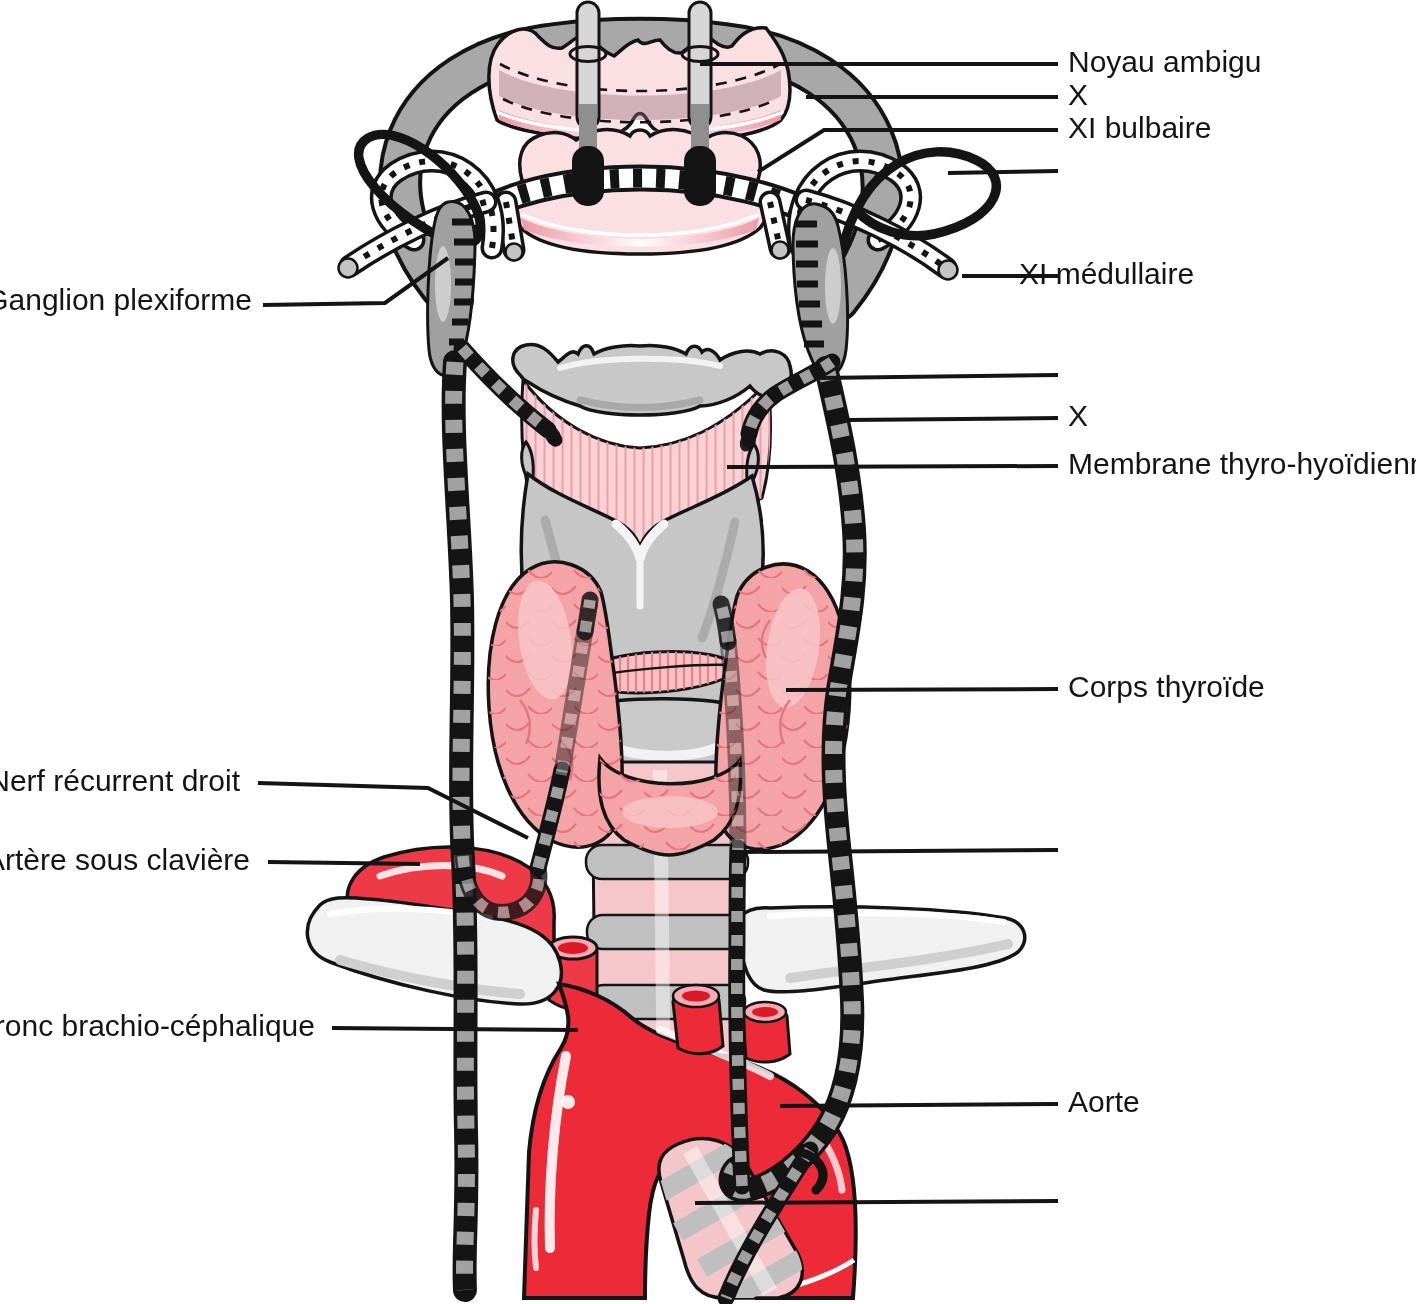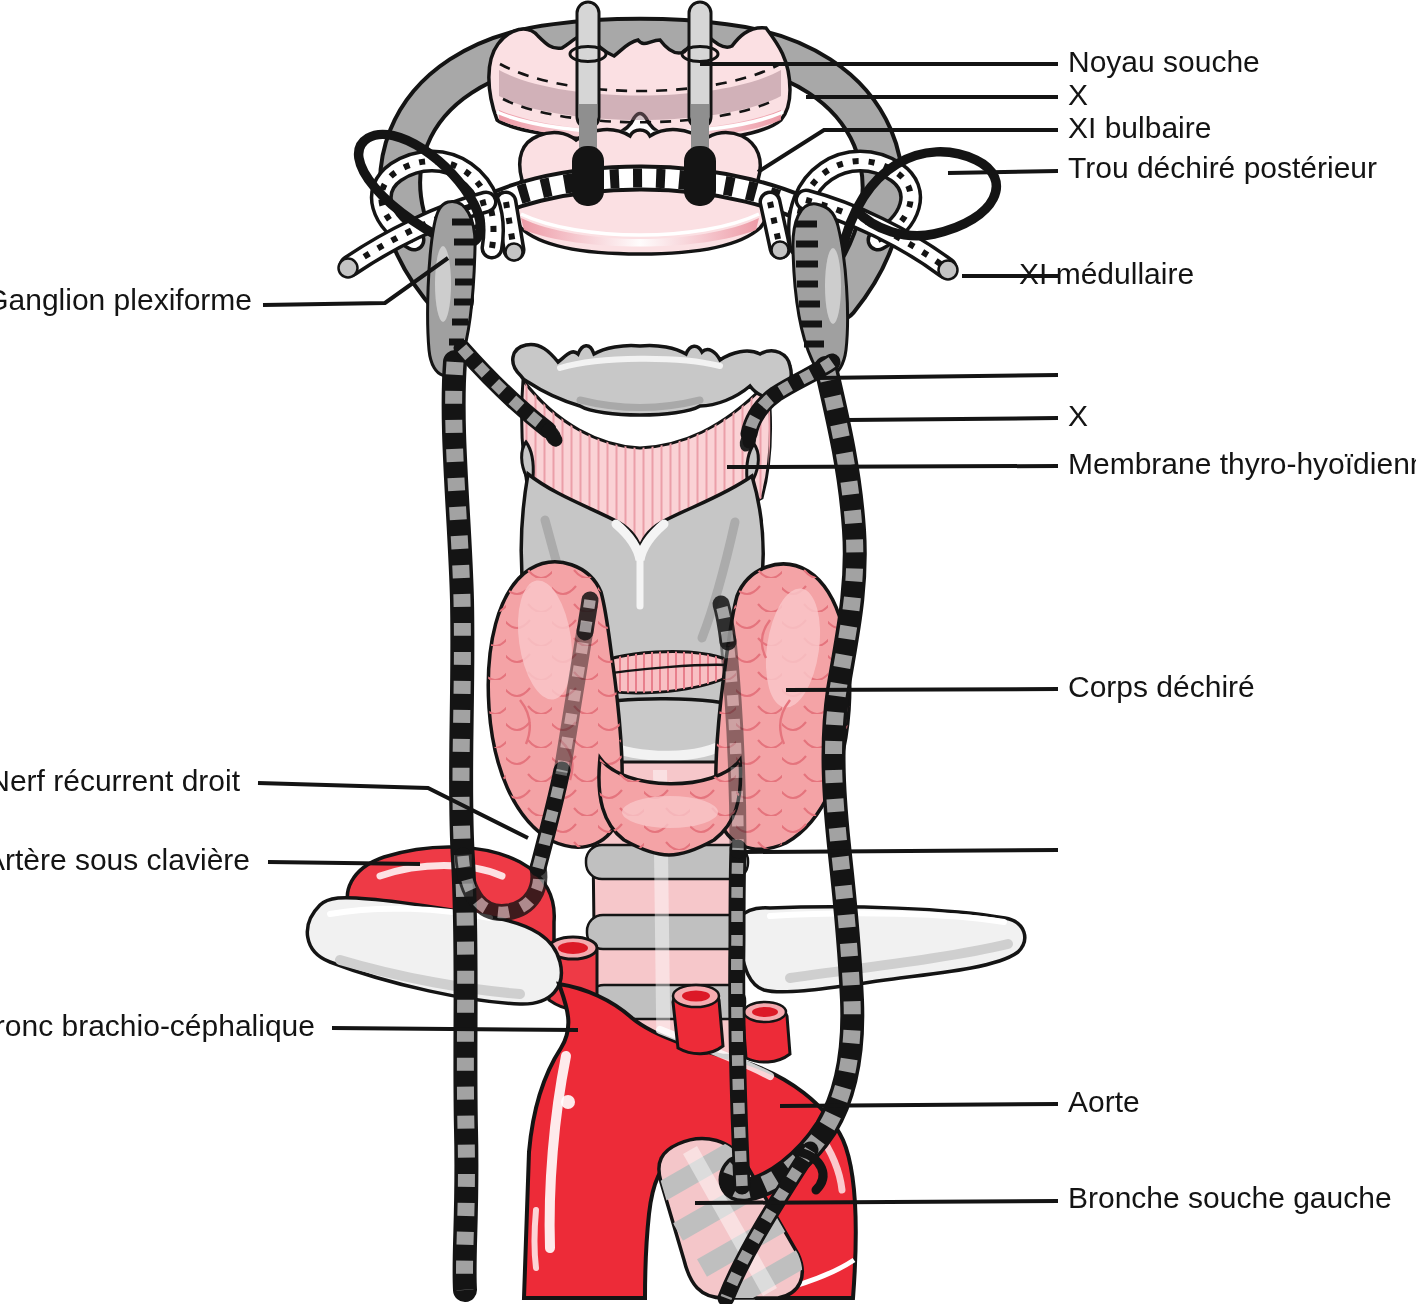--- a/index.html
+++ b/index.html
@@ -334,28 +334,26 @@
     <polyline class="leader" points="744,852 1058,850"></polyline>
     <polyline class="leader" points="780,1106 1058,1104"></polyline>
     <polyline class="leader" points="695,1203 1058,1201"></polyline>
     <polyline class="leader" points="263,305 385,303 448,258"></polyline>
     <polyline class="leader" points="258,783 428,788 528,838"></polyline>
     <polyline class="leader" points="268,862 420,864"></polyline>
     <polyline class="leader" points="332,1028 578,1030"></polyline>
   </g>
 </svg>
 
-  <div class="lbl" style="left:1068px;top:62px">Noyau souche</div>
+  <div class="lbl" style="left:1068px;top:62px">Noyau ambigu</div>
   <div class="lbl" style="left:1068px;top:95px">X</div>
   <div class="lbl" style="left:1068px;top:128px">XI bulbaire</div>
-  <div class="lbl" style="left:1068px;top:168px">Trou déchiré postérieur</div>
   <div class="lbl" style="left:1019px;top:274px">XI médullaire</div>
   <div class="lbl" style="left:1068px;top:416px">X</div>
   <div class="lbl" style="left:1068px;top:464px">Membrane thyro-hyoïdienne</div>
-  <div class="lbl" style="left:1068px;top:687px">Corps déchiré</div>
+  <div class="lbl" style="left:1068px;top:687px">Corps thyroïde</div>
   <div class="lbl" style="left:1068px;top:1102px">Aorte</div>
-  <div class="lbl" style="left:1068px;top:1198px">Bronche souche gauche</div>
 
   <div class="lbl left" style="right:1164px;top:300px">Ganglion plexiforme</div>
   <div class="lbl left" style="right:1176px;top:781px">Nerf récurrent droit</div>
   <div class="lbl left" style="right:1166px;top:860px">Artère sous clavière</div>
   <div class="lbl left" style="right:1101px;top:1026px">Tronc brachio-céphalique</div>
 </div>
 
 </body></html>

